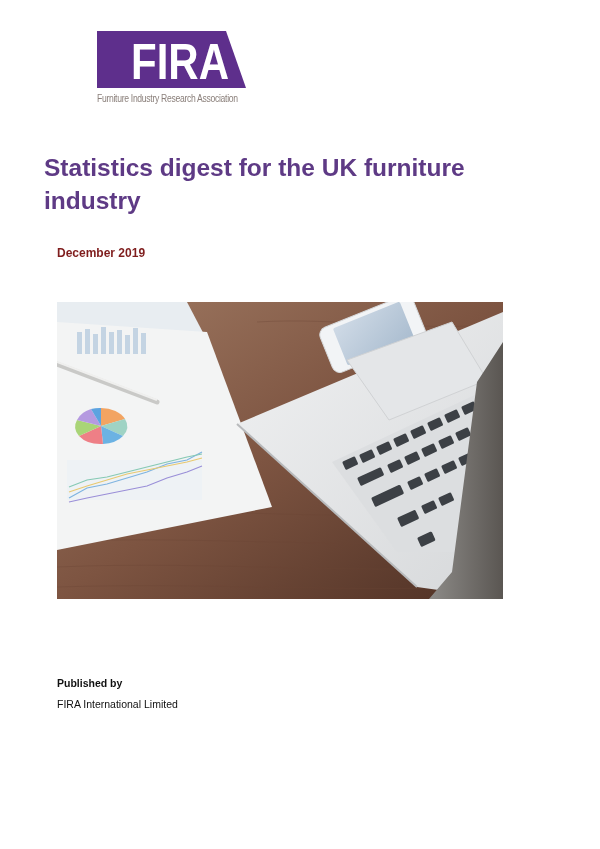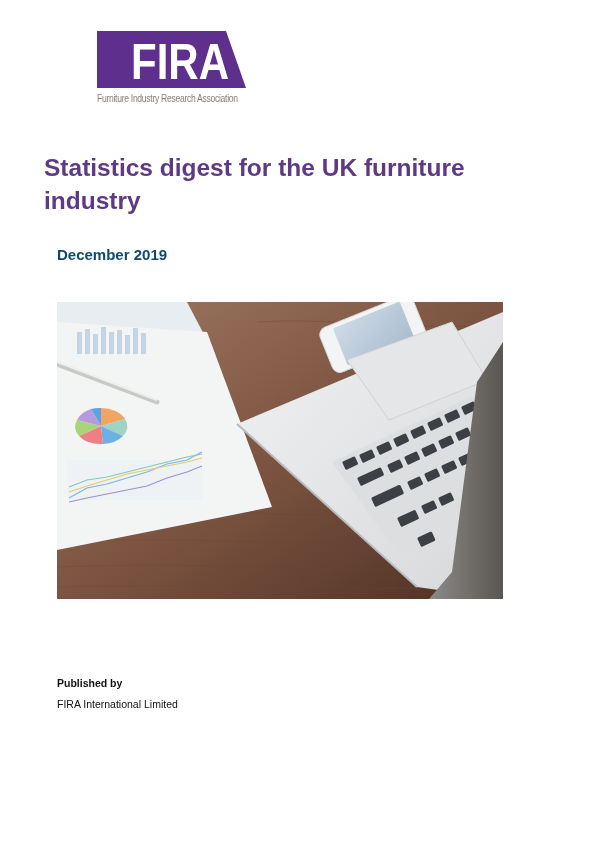--- a/index.html
+++ b/index.html
@@ -19,21 +19,21 @@
 
     
     .title {
       position: absolute; left: 44px; top: 151px; width: 470px;
       font-family: "Liberation Sans", sans-serif; font-weight: bold;
       font-size: 24.5px; line-height: 33px; color: #5e3a85;
     }
     .date {
       position: absolute; left: 57px; top: 246px;
       font-family: "Liberation Sans", sans-serif; font-weight: bold;
-      font-size: 15px; color: #0c4a6e;
+      font-size: 12px; color: #7f1d1d;
     }
 
     
     .photo { position: absolute; left: 57px; top: 302px; width: 446px; height: 297px; overflow: hidden; background: #7a5440; }
     .photo svg { display: block; }
 
     
     .publisher { position: absolute; left: 57px; top: 676px; font-size: 10.5px; line-height: 14px; color: #111; }
     .publisher .pub-heading { font-weight: bold; margin-bottom: 7px; }
     .publisher .line { white-space: nowrap; }

